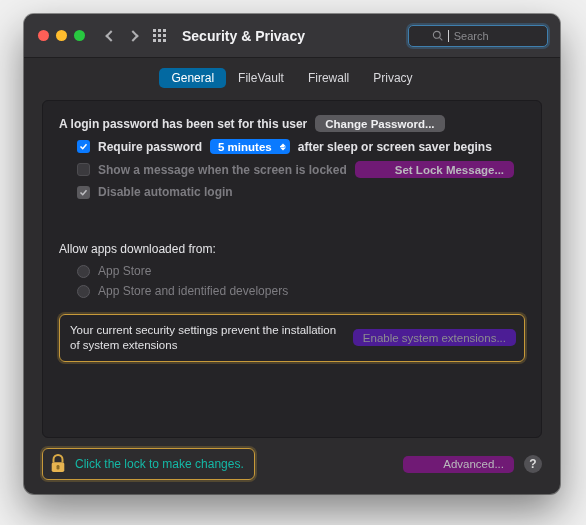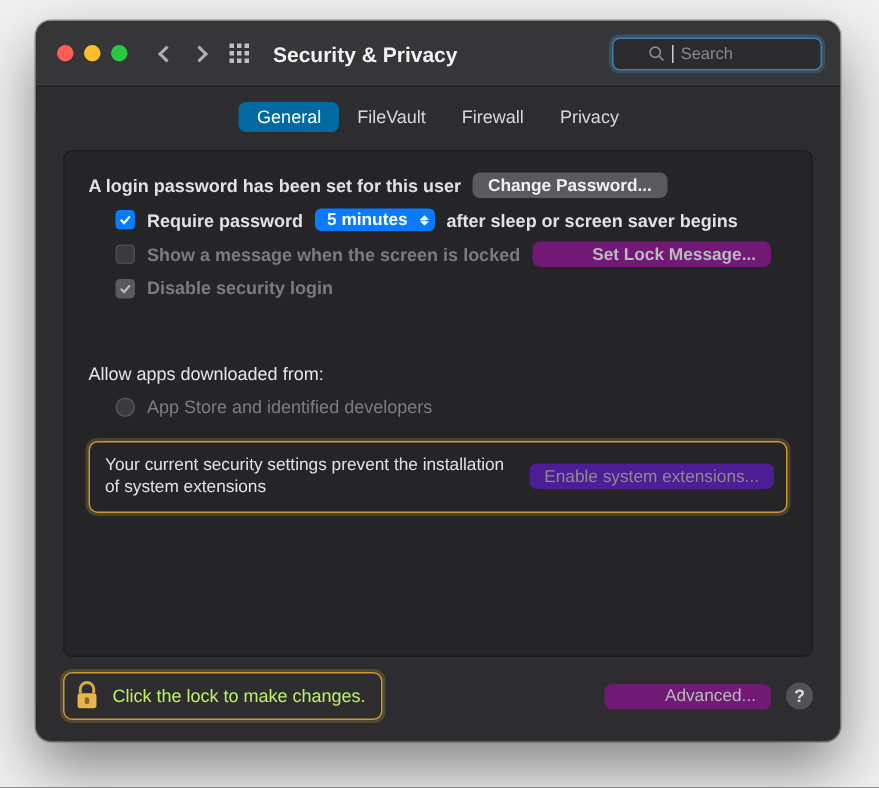--- a/index.html
+++ b/index.html
@@ -167,21 +167,21 @@
     gap: 10px;
   }
   .lockwrap {
     display:flex; align-items:center; gap:8px;
     border: 1.5px solid #c89a3a;
     border-radius: 6px;
     padding: 4px 10px 4px 6px;
     box-shadow: 0 0 0 2px rgba(200,154,58,0.25);
   }
   .lock-svg { width:18px; height:22px; }
-  .lock-label { font-size:12px; color:#bef264;text-align:center; }
+  .lock-label { font-size:12px; color:#14b8a6;text-align:center; }
   .footer-spacer{flex:1;}
   .help {
     width:18px;height:18px;border-radius:50%;
     background:#525155;color:#ddd;
     display:flex;align-items:center;justify-content:center;
     font-size:12px;font-weight:600;
   }
 </style>
 </head>
 <body>
@@ -257,26 +257,30 @@
       <span class="disabled-text">Show a message when the screen is locked</span>
       <span class="btn dim">Set Lock Message...</span>
     </div>
 
     <div class="row sub">
       <span class="checkbox dimchecked">
         <svg viewBox="0 0 12 12">
             <polyline points="2,6 5,9 10,3" fill="none" stroke="#bdbdc1" stroke-width="2"></polyline>
           </svg>
       </span>
-      <span class="disabled-text">Disable security login</span>
+      <span class="disabled-text">Disable automatic login</span>
     </div>
 
     <div class="divider"></div>
 
     <div class="section-head">Allow apps downloaded from:</div>
+    <div class="radio-row">
+      <span class="radio"></span>
+      <span class="muted">App Store</span>
+    </div>
     <div class="radio-row">
       <span class="radio"></span>
       <span class="muted">App Store and identified developers</span>
     </div>
 
     <div class="ext-row">
       <div class="ext-text">Your current security settings prevent the installation of system extensions</div>
       <span class="btn ghost">Enable system extensions...</span>
     </div>
 

